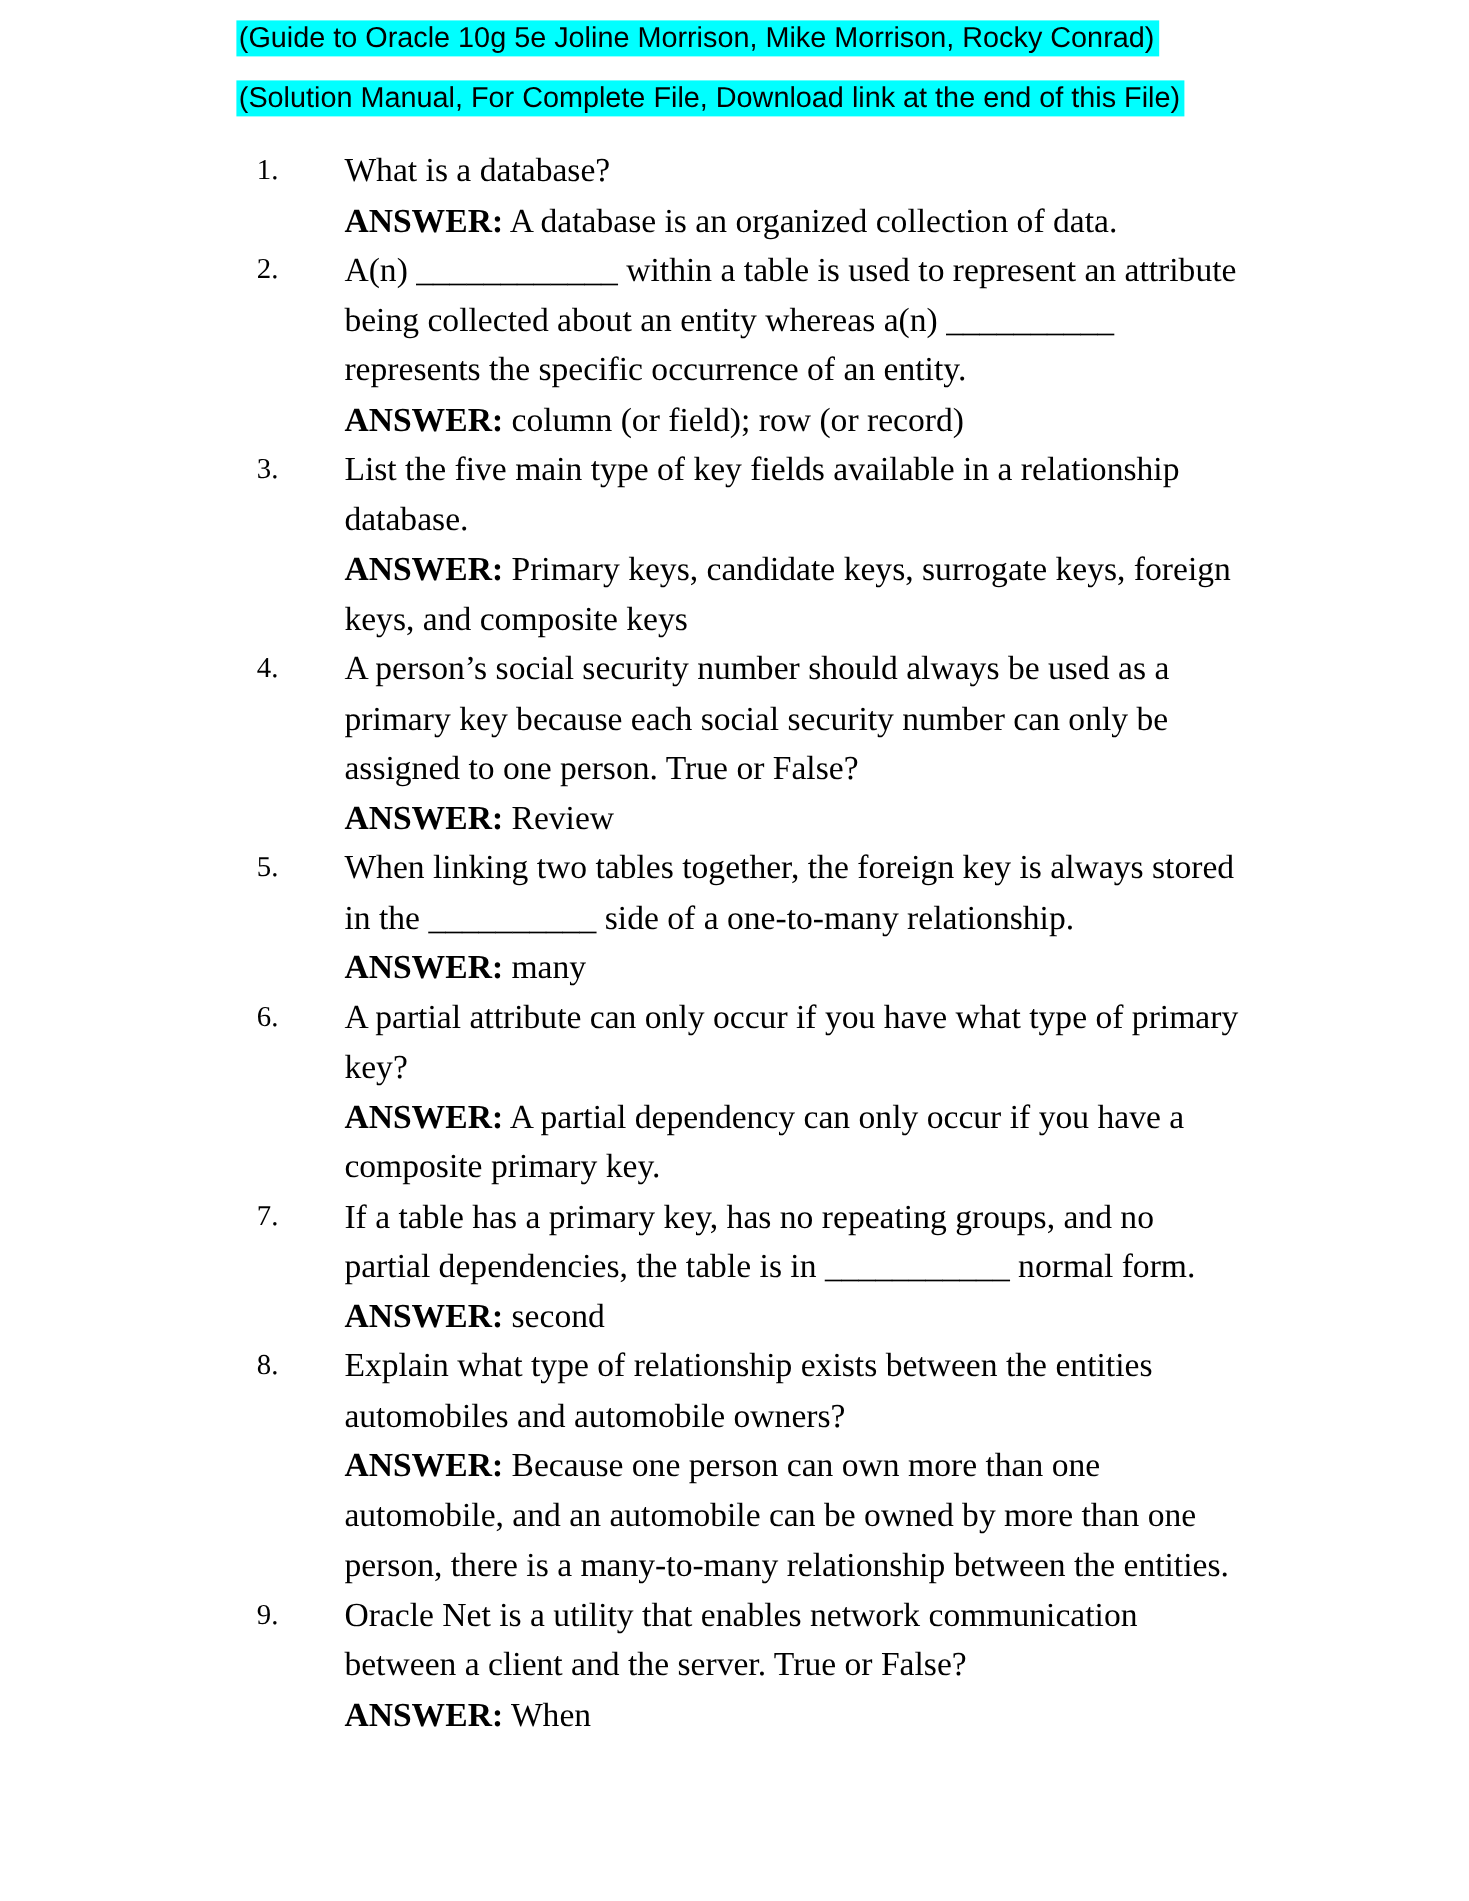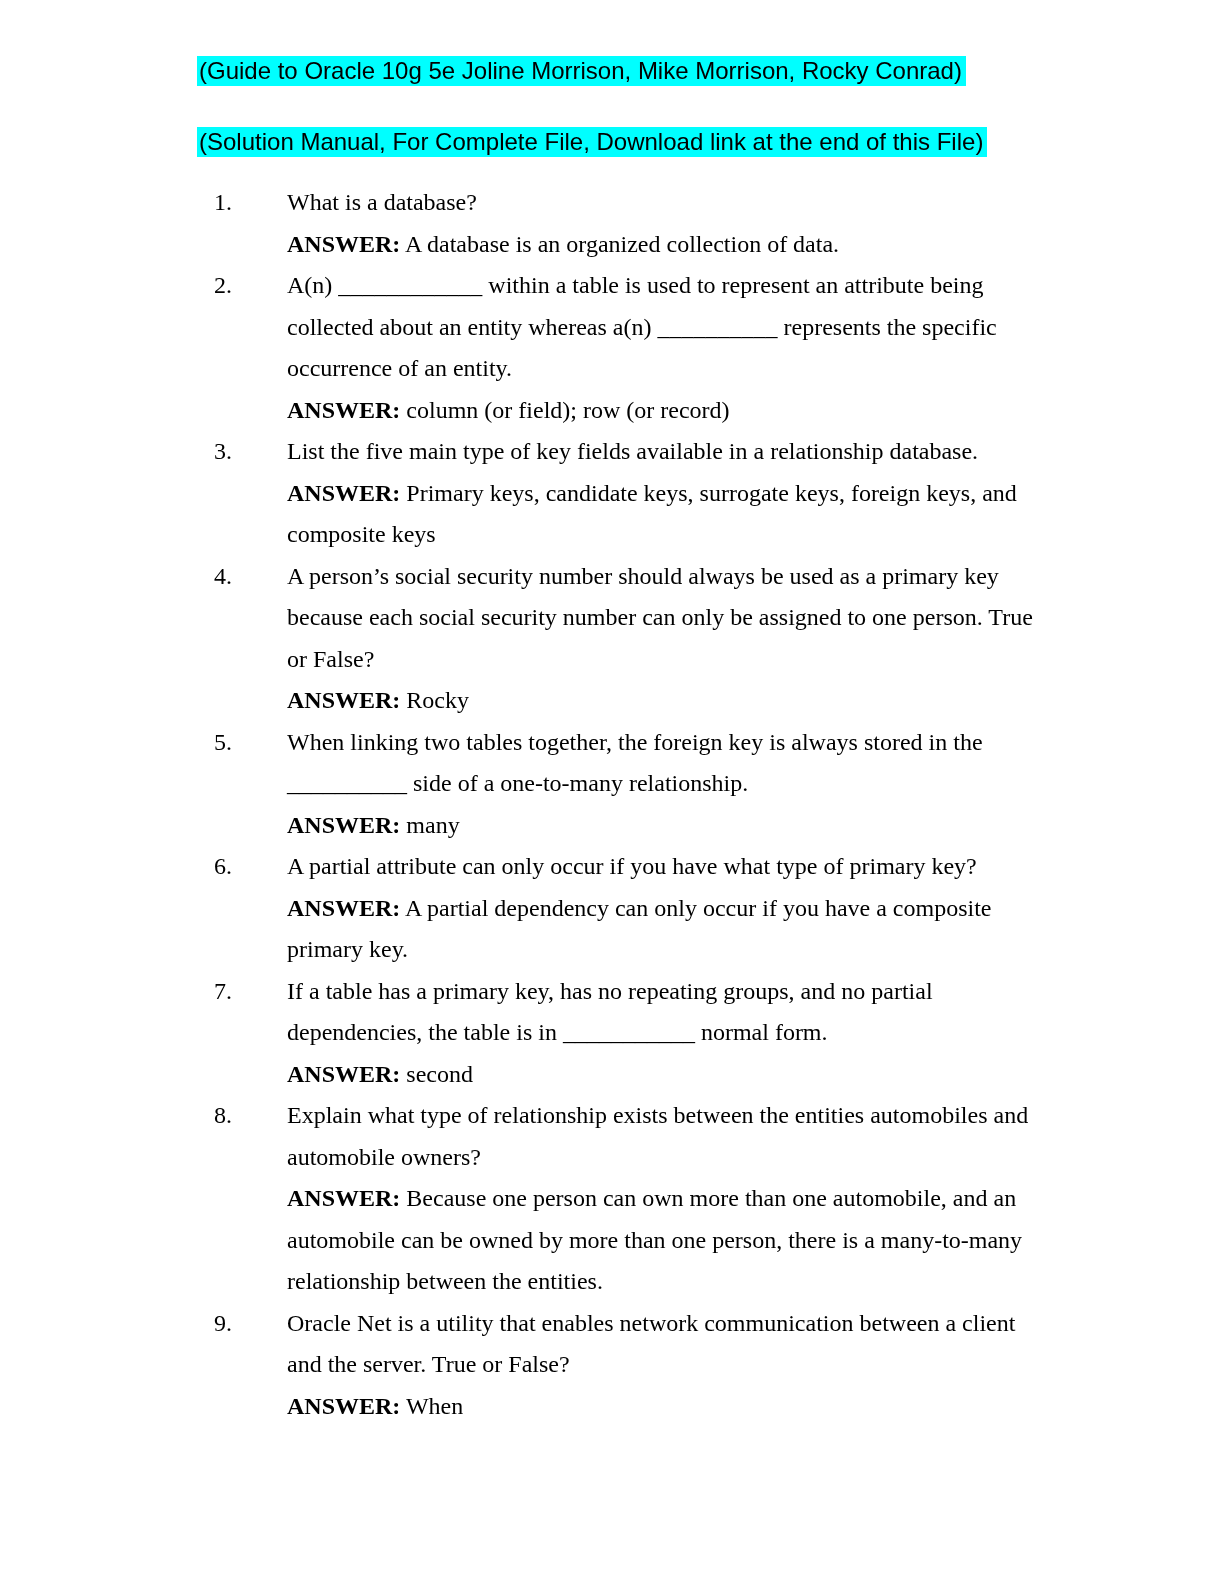--- a/index.html
+++ b/index.html
@@ -16,21 +16,20 @@
     padding: 16px 56px 0 197px;
     overflow: hidden;
   }
   
   .hl-line {
     font-family: "Liberation Sans", sans-serif;
     font-size: 24px;
     line-height: 32px;
     margin-bottom: 18px;
     white-space: nowrap;
-    margin-top: 39px;
   }
   .hl {
     background: var(--hl, #00ffff);
     padding: 1px 4px 2px 2px;
   }
   
   .section-title {
     font-size: 24.5px;
     font-weight: bold;
     margin: 28px 0 0 17px;
@@ -44,21 +43,21 @@
   .qa { display: flex; align-items: flex-start; }
   .num {
     flex: 0 0 90px;
     width: 90px;
     padding-left: 17px;
     font-size: 24px;
     line-height: 41.5px;
   }
   .qbody { width: 748px; }
   .q, .a {
-    font-size: 24px;
+    font-size: 28px;
     line-height: 41.5px;
   }
   .a .lbl { font-weight: bold; font-family: Liberation Serif, serif; }
   .a .ans { }
 </style>
 </head>
 <body>
 
 <div class="page">
 
@@ -100,21 +99,21 @@
         </p>
       </div>
     </li>
 
     <li class="qa">
       <span class="num">4.</span>
       <div class="qbody">
         <p class="q">A person’s social security number should always be used as a primary key because each social security number can only be assigned to one person. True or False?</p>
         <p class="a">
           <span class="lbl">ANSWER:</span>
-          <span class="ans">Rocky</span>
+          <span class="ans">Review</span>
         </p>
       </div>
     </li>
 
     <li class="qa">
       <span class="num">5.</span>
       <div class="qbody">
         <p class="q">When linking two tables together, the foreign key is always stored in the __________ side of a one-to-many relationship.</p>
         <p class="a">
           <span class="lbl">ANSWER:</span>

